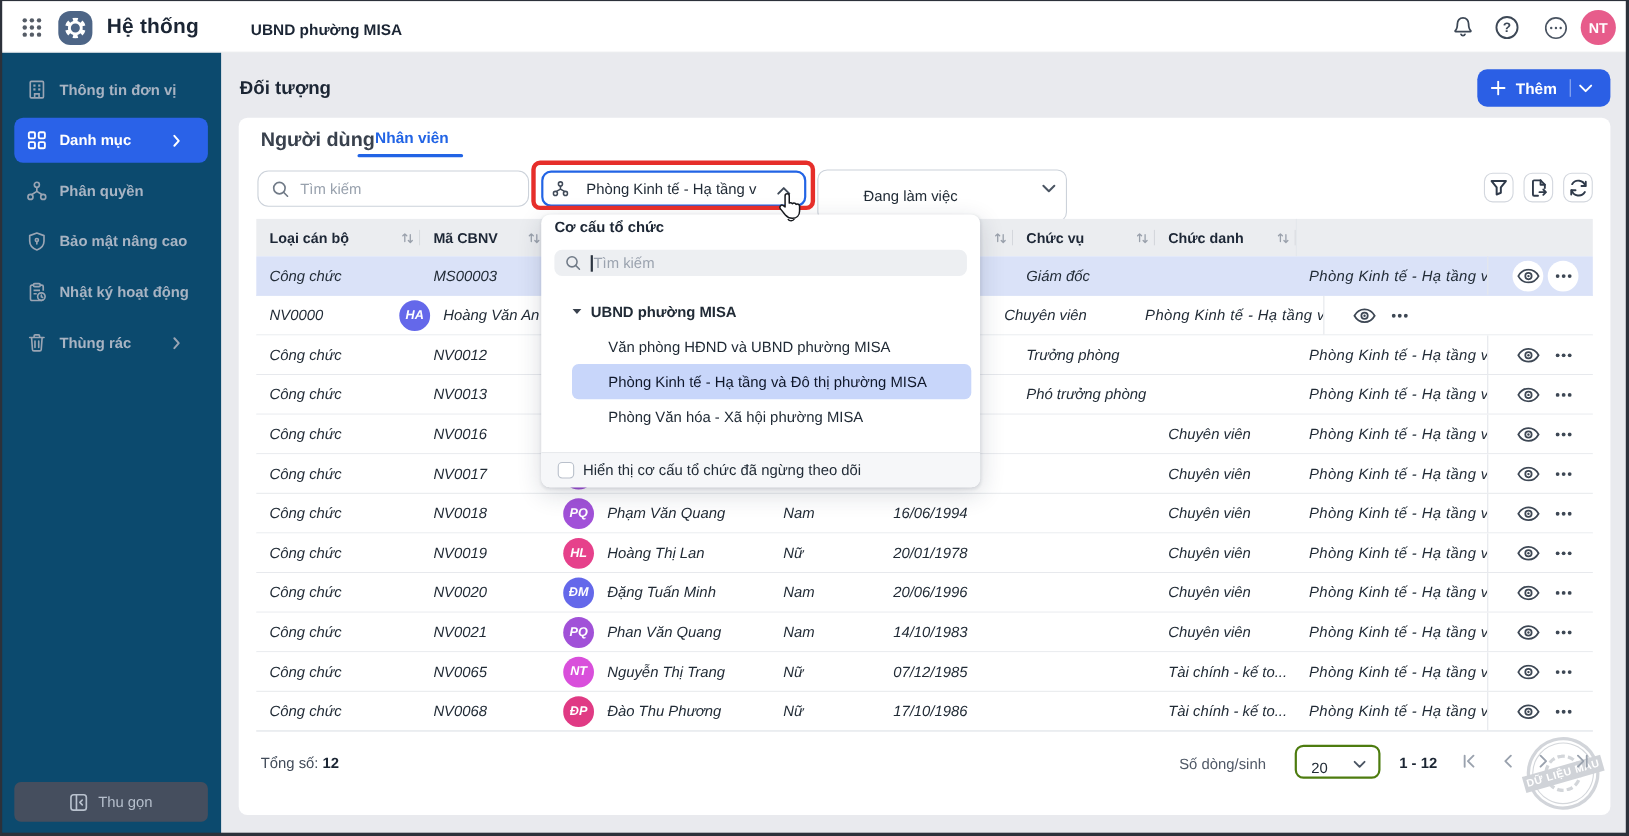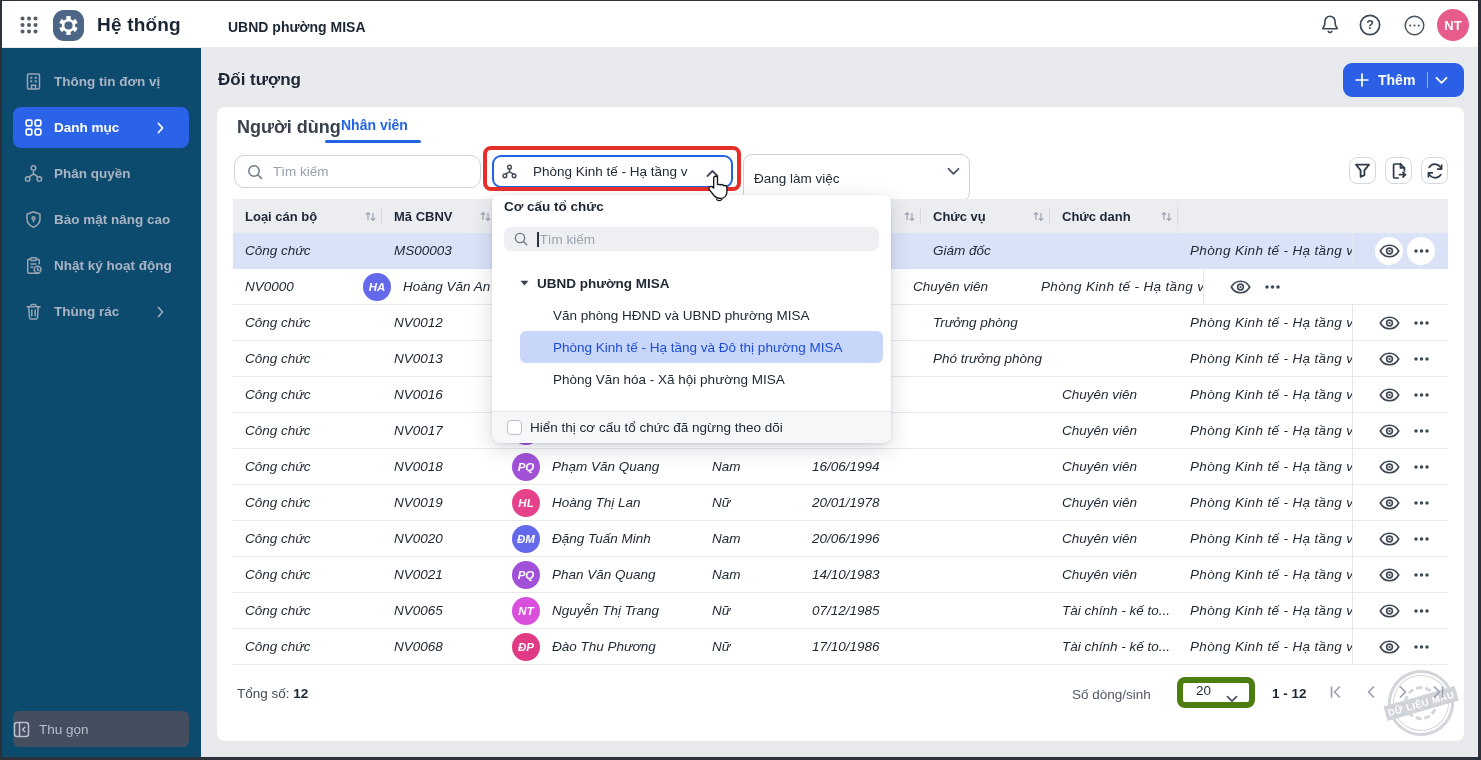--- a/index.html
+++ b/index.html
@@ -11,34 +11,34 @@
 .brand{position:absolute;left:97px;top:14px;font-size:19px;font-weight:bold;color:#1b2534;letter-spacing:.2px;}
 .tenant{position:absolute;left:228px;top:19px;font-size:14px;font-weight:bold;color:#1b2534;}
 .logo{position:absolute;left:53px;top:10px;width:31px;height:31px;border-radius:11px;background:#4d6586;display:flex;align-items:center;justify-content:center;}
 
 .sidebar{position:absolute;left:0;top:48px;width:201px;height:712px;background:#0c4a6e;}
 .menu{position:absolute;left:13px;top:13px;width:176px;}
 .mi{height:41px;margin-bottom:5px;display:flex;align-items:center;border-radius:8px;color:#a9b4c3;font-size:13.5px;font-weight:bold;position:relative;}
 .mi svg{margin-left:11px;margin-right:11px;flex:0 0 auto;}
 .mi.sel{background:#2a62e8;color:#fff;}
 .mi .chev{position:absolute;right:14px;top:15px;}
-.collapse-btn{position:absolute;left:13px;top:663px;width:176px;height:36px;background:#454e5e;border-radius:6px;display:flex;align-items:center;justify-content:flex-start;color:#b6bfcc;font-size:13.5px;gap:9px;}
+.collapse-btn{position:absolute;left:13px;top:663px;width:176px;height:36px;background:#454e5e;border-radius:6px;display:flex;align-items:center;justify-content:center;color:#b6bfcc;font-size:13.5px;gap:9px;}
 .pagetitle{position:absolute;left:218px;top:70px;font-size:17px;font-weight:bold;color:#1c2634;}
 .btn-add{position:absolute;left:1343px;top:63px;width:121px;height:34px;border-radius:9px;background:#2b5fe5;color:#fff;display:flex;align-items:center;}
 .card{position:absolute;left:217px;top:107px;width:1247px;height:634px;background:#fff;border-radius:8px;}
 
 .tab1{position:absolute;left:237px;top:117px;font-size:18px;font-weight:bold;color:#39414d;}
 .tab2{position:absolute;left:341px;top:117px;font-size:14px;font-weight:bold;color:#2264e5;}
 .tabline{position:absolute;left:325px;top:140px;width:96px;height:3px;background:#2264e5;border-radius:2px;}
 
 .search{position:absolute;left:234px;top:155px;width:247px;height:33px;border:1px solid #ccd2da;border-radius:10px;display:flex;align-items:center;}
 .search .ph{color:#98a1ad;font-size:13.5px;margin-left:10px;}
 .sel-org{position:absolute;left:492px;top:155px;width:241px;height:33px;background:#fff;border:2px solid #2264e5;border-radius:9px;display:flex;align-items:center;}
 .sel-org .txt{font-size:13.5px;color:#212b36;margin-left:16px;}
-.sel-status{position:absolute;left:743px;top:154px;width:227px;height:48px;background:#fff;border:1px solid #ccd2da;border-radius:9px;display:flex;align-items:center;}
+.sel-status{position:absolute;left:743px;top:154px;width:227px;height:48px;background:#fff;border:1px solid #ccd2da;border-radius:9px;display:flex;align-items:center;padding-left:31px;}
 .sel-status .txt{font-size:13.5px;color:#212b36;margin-left:10px;}
 .iconbtn{position:absolute;top:157px;width:27px;height:27px;border:1px solid #d3d7de;border-radius:8px;display:flex;align-items:center;justify-content:center;background:#fff;}
 
 .tbl{position:absolute;left:233px;top:199px;width:1215px;}
 .trow{display:flex;height:36px;align-items:flex-start;background:#fff;border-bottom:1px solid #e7e9ed;font-size:13.5px;color:#212b36;font-style:italic;}
 .trow.sel{background:#dae2f8;border-bottom:1px solid #dae2f8;}
 .thead{display:flex;height:34px;align-items:center;background:#ebedf0;font-size:13px;font-weight:bold;color:#1d2736;}
 .thead .c8{letter-spacing:0;}
 .c{flex:0 0 auto;padding-left:12px;white-space:nowrap;overflow:hidden;height:100%;display:flex;align-items:center;position:relative;}
 .c1{width:149px;}.c2{width:115px;}.c3{width:203px;padding-left:15px;}.c4{width:100px;}.c5{width:121px;}
@@ -47,32 +47,32 @@
 .hdiv{position:absolute;right:0;top:10px;height:14px;width:1px;background:#d4d7dc;}
 .sort{position:absolute;right:6px;top:12px;}
 .av{width:28px;height:28px;border-radius:50%;color:#fff;font-size:11.5px;font-weight:bold;display:flex;align-items:center;justify-content:center;margin-right:12px;flex:0 0 auto;}
 .act{width:96px;display:flex;align-items:center;justify-content:flex-start;gap:4px;height:100%;}
 .circ{width:28px;height:28px;border-radius:50%;display:flex;align-items:center;justify-content:center;}
 .trow.sel .circ{background:#fff;}
 
 .tfoot-line{position:absolute;left:233px;top:664px;width:1215px;height:1px;background:#e7e9ed;}
 .total{position:absolute;left:237px;top:686px;font-size:13.5px;color:#414b59;}
 .rpp{position:absolute;left:1072px;top:687px;font-size:13.5px;color:#4f5866;}
-.sel-pp{position:absolute;left:1177px;top:677px;width:78px;height:31px;border:6px solid #4d7c0f;border-radius:8px;background:#fff;display:flex;align-items:flex-start;}
+.sel-pp{position:absolute;left:1177px;top:677px;width:78px;height:31px;border:2px solid #4d7c0f;border-radius:8px;background:#fff;display:flex;align-items:flex-end;}
 .range{position:absolute;left:1272px;top:686px;font-size:13.5px;font-weight:bold;color:#1b2533;}
 .pager{position:absolute;left:1328px;top:685px;display:flex;gap:22px;align-items:center;color:#9aa2ae;z-index:25;}
 
 .panel{position:absolute;left:492px;top:195px;width:399px;height:248px;background:#fff;border-radius:8px;box-shadow:0 6px 22px rgba(25,35,60,.16),0 1px 3px rgba(25,35,60,.12);}
 .panel .ttl{position:absolute;left:12px;top:4px;font-size:13.5px;font-weight:bold;color:#1c2634;}
 .psearch{position:absolute;left:12px;top:32px;width:375px;height:24px;background:#edeff2;border-radius:7px;display:flex;align-items:center;}
 .psearch .ph{color:#9ba3af;font-size:13.5px;}
 .tree{position:absolute;left:0;top:72px;width:100%;}
 .ti{height:32px;display:flex;align-items:center;font-size:13.5px;color:#212b36;}
 .ti.root{font-weight:bold;}
-.ti.selected{background:#c8d6fa;color:#1d4ed8;border-radius:6px;margin:0 8px 0 28px;text-align:right;}
+.ti.selected{background:#c8d6fa;color:#0f172a;border-radius:6px;margin:0 8px 0 28px;text-align:right;}
 .pfoot{position:absolute;left:0;top:216px;width:399px;height:32px;background:#f6f7f9;border-top:1px solid #e6e8ec;border-radius:0 0 8px 8px;display:flex;align-items:center;}
 .cbx{width:15px;height:15px;border:1.5px solid #b9c0cb;border-radius:4px;background:#fff;margin-left:15px;margin-right:8px;flex:0 0 auto;}
 
 .redbox{position:absolute;left:483px;top:146px;width:258px;height:45px;border:4px solid #e62e2a;border-radius:8px;z-index:30;}
 
 .stamp{position:absolute;left:1388px;top:670px;width:66px;height:66px;transform:rotate(-16deg);z-index:20;}
 .stamp .o{position:absolute;left:0;top:0;width:66px;height:66px;border:3px solid #d2d5da;border-radius:50%;}
 .stamp .i{position:absolute;left:5px;top:5px;width:56px;height:56px;border:1.5px solid #d4d7db;border-radius:50%;}
 .stamp .a{position:absolute;left:16px;top:16px;width:34px;height:34px;border:3.5px dashed #d3d6da;border-radius:50%;}
 .stamp .band{position:absolute;left:-4px;top:26px;width:74px;height:15px;background:#d0d3d8;color:#fff;font-size:9.5px;font-weight:bold;display:flex;align-items:center;justify-content:center;letter-spacing:.5px;white-space:nowrap;}

